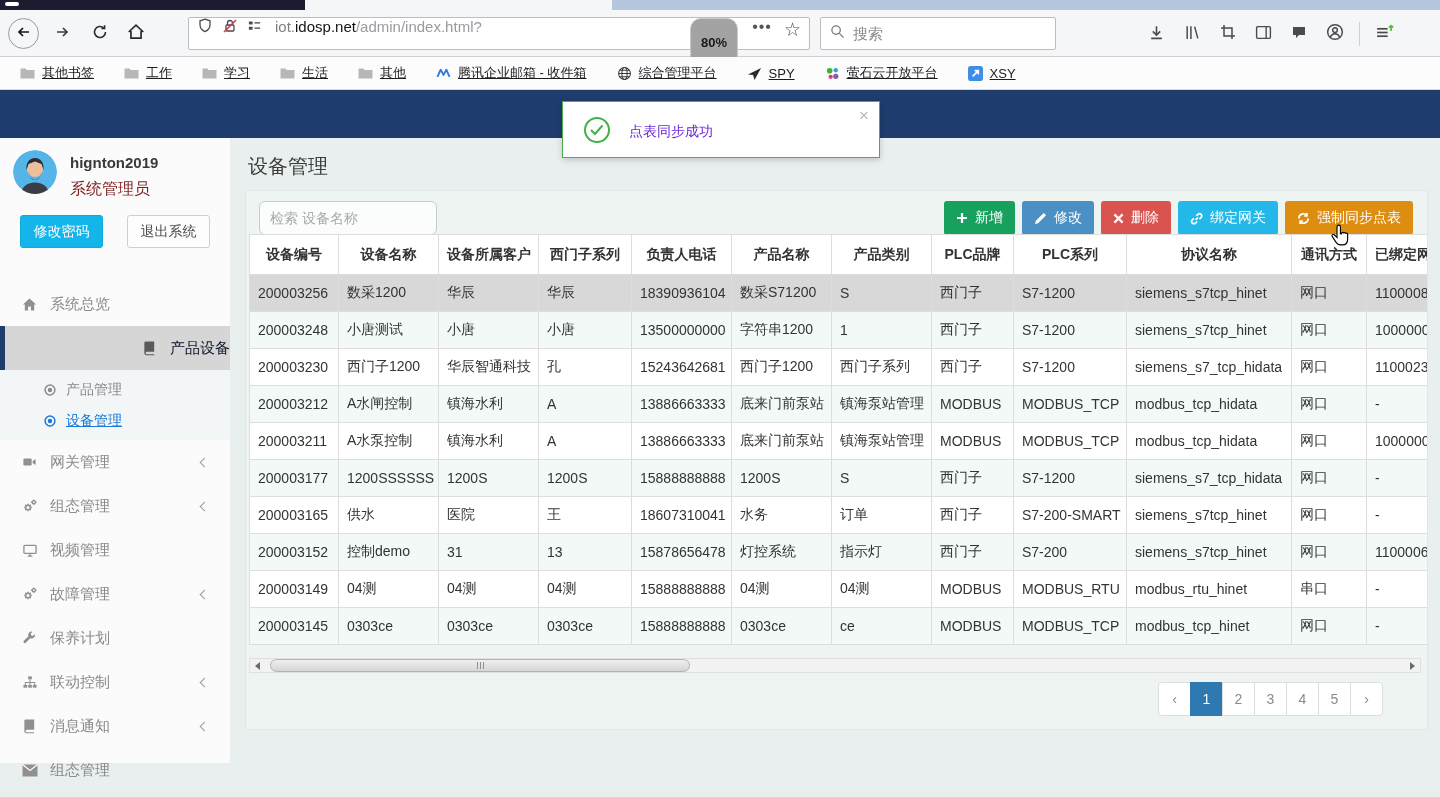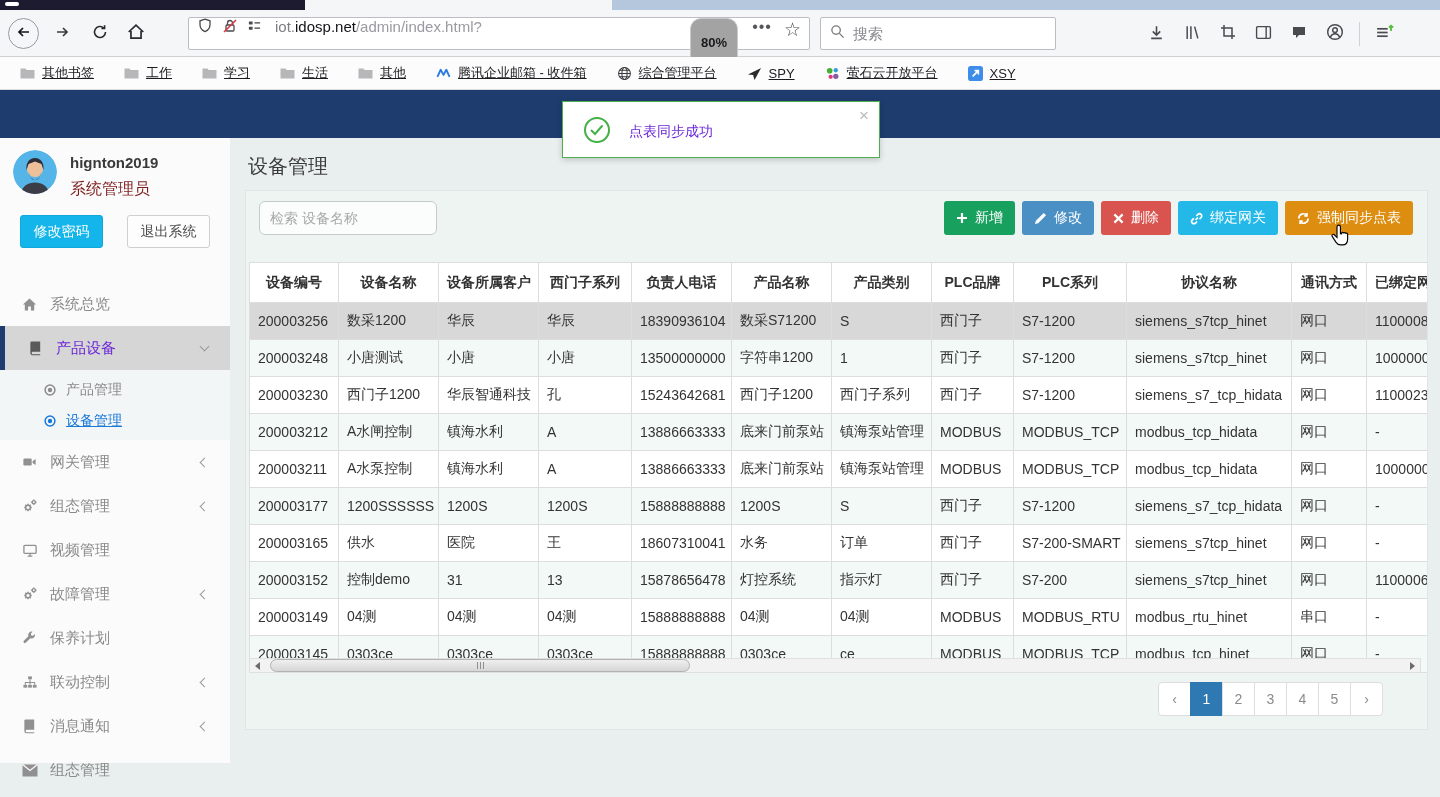--- a/index.html
+++ b/index.html
@@ -52,21 +52,21 @@
   #avatar { position:absolute; left:13px; top:12px; width:44px; height:44px; border-radius:50%; overflow:hidden; }
   #uname { position:absolute; left:70px; top:16px; font-size:15px; font-weight:bold; color:#3a3a3a; }
   #urole { position:absolute; left:70px; top:41px; font-size:16px; color:#7f1d1d; }
   .sd-btn { position:absolute; top:77px; height:33px; border-radius:3px; font-size:14px; display:flex; align-items:center; justify-content:center; }
   #btn-pass { left:20px; width:83px; background:#13b5ea; color:#fff; border:1px solid #11a9db; }
   #btn-out { left:127px; width:83px; background:#fdfdfd; color:#4a4a4a; border:1px solid #cfcfcf; }
   #menu { position:absolute; left:0; top:144px; width:230px; }
   .menu-item { height:44px; display:flex; align-items:center; padding-left:20px; position:relative; font-size:15px; color:#8a8a8a; }
   .menu-item .mi-icon { width:19px; display:flex; justify-content:center; color:#909090; }
   .menu-item .mi-label { margin-left:11px; }
-  .menu-item.parent-active { background:#d6d6d6; border-left:5px solid #1e3c6d; padding-left:21px; color:#6d28d9; }
+  .menu-item.parent-active { background:#d6d6d6; border-left:5px solid #1e3c6d; padding-left:21px; color:#0f172a;justify-content:flex-end; }
   .menu-item.parent-active .mi-icon { color:#5a5a5a; }
   .chev { position:absolute; right:22px; display:inline-block; width:7px; height:7px; border-right:1.6px solid #9a9a9a; border-bottom:1.6px solid #9a9a9a; }
   .chev.down { transform:rotate(45deg); top:17px; }
   .chev.left { transform:rotate(135deg); top:19px; }
   .submenu { background:#f3f6f7; padding:4px 0; }
   .submenu-item { height:31px; display:flex; align-items:center; padding-left:42px; font-size:14px; color:#8a8a8a; }
   .submenu-item .mi-icon { width:15px; display:flex; justify-content:center; color:#8a8a8a; }
   .submenu-item .mi-label { margin-left:9px; }
   .submenu-item.active { color:#1a79d8; }
   .submenu-item.active .mi-icon { color:#1a79d8; }
@@ -75,21 +75,21 @@
   #sidescroll .thumb { position:absolute; left:1px; top:8px; width:6px; height:210px; background:#d4d4d4; border-radius:3px; }
 
   
   #main { position:absolute; left:230px; top:138px; width:1210px; height:659px; background:#e9efee; }
   #pgtitle { position:absolute; left:18px; top:15px; font-size:20px; color:#3c3c3c; }
   #card { position:absolute; left:15px; top:52px; width:1183px; height:540px; background:#eef4f2; border:1px solid #dfe6e4; overflow:hidden; }
   #devsearch { position:absolute; left:13px; top:10px; width:178px; height:34px; border:1px solid #c6cccb; background:#fbfdfc; border-radius:6px; font-size:14px; padding:0 10px; font-family:inherit; color:#333; outline:none; }
   #devsearch::placeholder { color:#a6aaa9; }
   #tbtns { position:absolute; right:14px; top:10px; display:flex; gap:7px; }
   .tb-btn { height:34px; padding:0 12px; border:none; border-radius:3px; color:#fff; font-size:14px; display:flex; align-items:center; gap:7px; font-family:inherit; }
-  #tablewrap { position:absolute; left:3px; top:71px; width:1178px; height:412px; overflow:hidden; }
+  #tablewrap { position:absolute; left:3px; top:43px; width:1178px; height:412px; overflow:hidden; }
   table { border-collapse:collapse; table-layout:fixed; width:1237px; background:#fff; }
   th { height:40px; font-size:14px; font-weight:bold; color:#333; text-align:center; border:1px solid #ddd; background:#fff; white-space:nowrap; overflow:hidden; padding:0 8px; }
   th:last-child { text-align:left; }
   td { height:37px; font-size:14px; color:#333; border:1px solid #ddd; padding:0 8px; white-space:nowrap; overflow:hidden; }
   tr.stripe td { background:#f3f9f7; }
   tr.sel td { background:#d8d8d8; }
 
   
   #hscroll { position:absolute; left:3px; top:467px; width:1172px; height:15px; background:#f2f2f2; border:1px solid #e0e0e0; }
   .harrow { position:absolute; top:0; width:15px; height:13px; display:flex; align-items:center; justify-content:center; }

